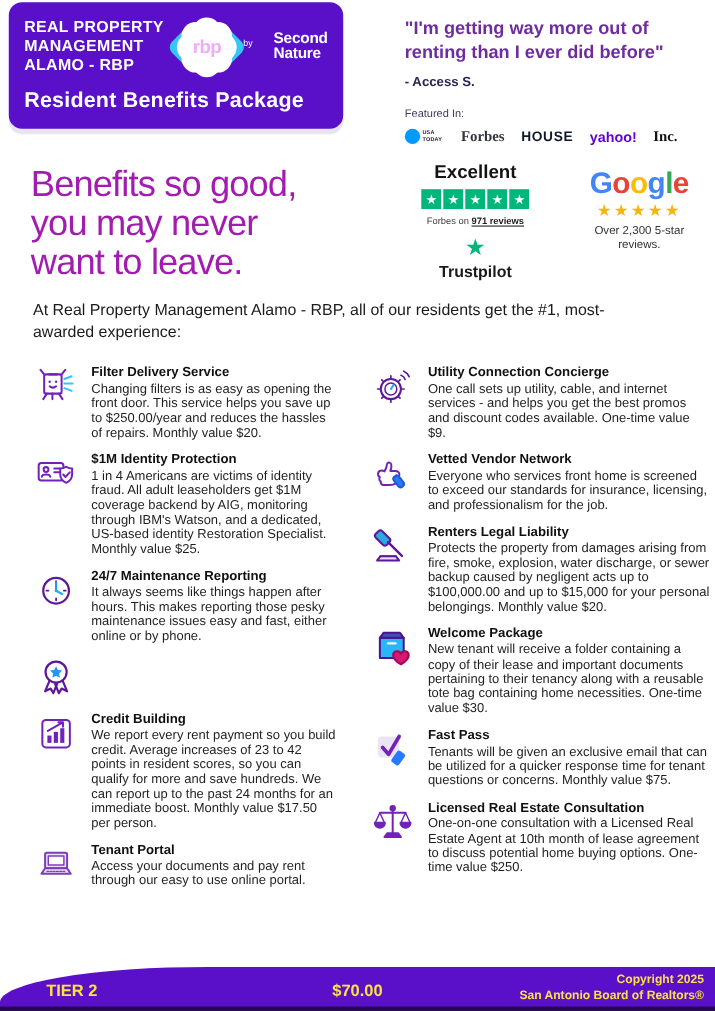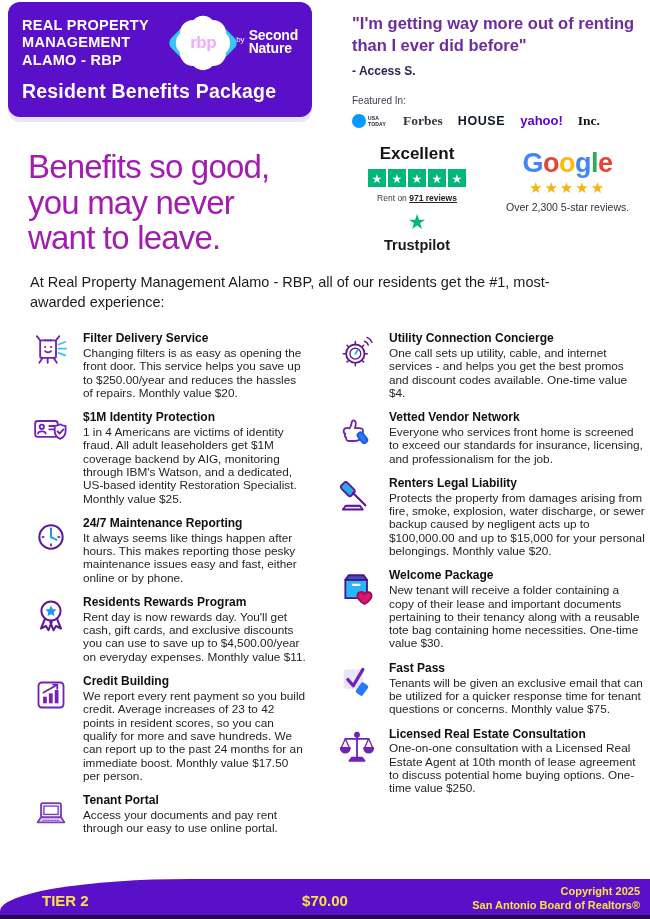--- a/index.html
+++ b/index.html
@@ -1,41 +1,41 @@
 <!DOCTYPE html>
 <html><head>
 <meta charset="utf-8">
 <style>
   * { margin:0; padding:0; box-sizing:border-box; }
   html,body { background:#ffffff; }
   body { font-family:"Liberation Sans", sans-serif; width:650px; }
   .page { position:relative; width:650px; height:919px; background:#fff; overflow:hidden; }
 
   
-  .top-row { display:flex; align-items:center; }
+  .top-row { display:flex; align-items:flex-end;gap:16px; }
   .col-left { width:336px; flex:none; }
   .col-right { flex:1; padding:10px 8px 0 16px; }
 
   .header-card {
     margin:2px 0 0 8px; width:304px; background:#5A0FC8; border-radius:12px;
     padding:13px 14px 14px; color:#fff;
     box-shadow:0 5px 0 rgba(120,80,200,.16);
   }
   .header-top { display:flex; align-items:flex-start; }
   .brand-name { font-size:14.5px; font-weight:bold; line-height:1.2; letter-spacing:.3px; flex:1; padding-top:2px; }
   .logo-cluster { display:flex; align-items:center; gap:7px; margin-top:2px; }
   .rbp-badge { position:relative; width:52px; height:52px; flex:none; }
   .rbp-cyan { position:absolute; top:10px; width:32px; height:32px; background:#35C6F4; border-radius:7px; transform:rotate(45deg); }
   .rbp-cyan.l { left:-4px; } .rbp-cyan.r { right:-4px; }
   .rbp-white { position:absolute; inset:3px; background:#fff; border-radius:13px; }
   .rbp-white.r45 { transform:rotate(45deg); }
   .rbp-text { position:absolute; inset:0; display:flex; align-items:center; justify-content:center;
               color:#f0abfc; font-weight:bold; font-size:17px; letter-spacing:-.5px; }
   .sn-text { color:#fff; white-space:nowrap; }
-  .sn-by { font-size:8px; vertical-align:11px; margin-right:4px; }
+  .sn-by { font-size:8px; vertical-align:11px; margin-right:19px; }
   .sn-lines { display:inline-block; font-size:14px; font-weight:bold; line-height:.95; letter-spacing:-.2px; }
   .package-title { font-size:19.5px; font-weight:bold; margin-top:11px; letter-spacing:.2px; }
 
   .hero-heading { margin:32px 0 0 28px; font-size:33px; line-height:1.08; color:#a21caf;
                   letter-spacing:-.8px; font-weight:normal; }
 
   .quote { font-size:16.5px; font-weight:bold; color:#6E2C9C; line-height:1.3; max-width:288px; }
   .quote-author { font-size:12px; font-weight:bold; color:#2B2553; margin-top:8px; }
   .featured-label { font-size:10px; color:#3E3A5C; margin-top:17px; }
   .logo-row { display:flex; align-items:center; gap:15px; margin-top:7px; }
@@ -143,21 +143,21 @@
         <div class="tp-block">
           <div class="tp-excellent">Excellent</div>
           <div class="tp-stars">
             <span class="tp-star"></span>
             <span class="tp-star"></span>
             <span class="tp-star"></span>
             <span class="tp-star"></span>
             <span class="tp-star"></span>
           </div>
           <div class="tp-basedon">
-            <span>Rent on </span><span class="tp-link">971 reviews</span>
+            <span>Forbes on </span><span class="tp-link">971 reviews</span>
           </div>
           <div class="tp-brand">
             <span class="tp-brand-star"></span>
             <span>Trustpilot</span>
           </div>
         </div>
         <div class="g-block">
           <div class="g-word"><span style="color: rgb(66, 133, 244);">G</span><span style="color: rgb(234, 67, 53);">o</span><span style="color: rgb(251, 188, 5);">o</span><span style="color: rgb(66, 133, 244);">g</span><span style="color: rgb(52, 168, 83);">l</span><span style="color: rgb(234, 67, 53);">e</span></div>
           <div class="g-stars">★★★★★</div>
           <div class="g-caption">Over 2,300 5-star reviews.</div>
@@ -224,24 +224,20 @@
 
       <div class="bitem">
         <div class="bicon">
           <svg viewBox="0 0 48 48" fill="none" stroke="#5E1798" stroke-width="2.4" stroke-linecap="round" stroke-linejoin="round">
             <path d="M17 27 l-5 12 6 -3 3 5 4 -10"></path>
             <path d="M31 27 l5 12 -6 -3 -3 5 -4 -10"></path>
             <circle cx="24" cy="18" r="11.5" fill="#fff"></circle>
             <path d="M24 11.5 l2 4.2 4.6 .6 -3.3 3.2 .8 4.6 -4.1 -2.2 -4.1 2.2 .8 -4.6 -3.3 -3.2 4.6 -.6 z" fill="#2196F3" stroke="none"></path>
           </svg>
         </div>
-        <div class="btext">
-          <div class="btitle">Residents Rewards Program</div>
-          <div class="bdesc">Rent day is now rewards day. You'll get cash, gift cards, and exclusive discounts you can use to save up to $4,500.00/year on everyday expenses. Monthly value $11.</div>
-        </div>
       </div>
 
       <div class="bitem">
         <div class="bicon">
           <svg viewBox="0 0 48 48" fill="none" stroke="#7222B8" stroke-width="2.2" stroke-linecap="round" stroke-linejoin="round">
             <rect x="9" y="9" width="30" height="30" rx="4"></rect>
             <rect x="14.5" y="26" width="4.5" height="8" fill="#7222B8" stroke="none"></rect>
             <rect x="21.5" y="22" width="4.5" height="12" fill="#7222B8" stroke="none"></rect>
             <rect x="28.5" y="18" width="4.5" height="16" fill="#7222B8" stroke="none"></rect>
             <path d="M15 21 L31 12"></path>
@@ -277,21 +273,21 @@
           <svg viewBox="0 0 48 48" fill="none" stroke="#5E1798" stroke-width="2.2" stroke-linecap="round">
             <circle cx="22" cy="26" r="11"></circle>
             <circle cx="22" cy="26" r="6.5" stroke-width="1.6"></circle>
             <path d="M22 11.5 v2.5 M22 38 v2.5 M7.5 26 h2.5 M34 26 h2.5 M12 16 l1.8 1.8 M30.2 34.2 l1.8 1.8 M12 36 l1.8 -1.8 M30.2 17.8 l1.8 -1.8" stroke-width="1.8"></path>
             <path d="M22 26 l3 -4.5" stroke="#29ABE2"></path>
             <path d="M33 11 a7 7 0 0 1 4.5 4.5 M36 6.5 a11 11 0 0 1 6 6" stroke-width="1.8"></path>
           </svg>
         </div>
         <div class="btext">
           <div class="btitle">Utility Connection Concierge</div>
-          <div class="bdesc">One call sets up utility, cable, and internet services - and helps you get the best promos and discount codes available. One-time value $4.</div>
+          <div class="bdesc">One call sets up utility, cable, and internet services - and helps you get the best promos and discount codes available. One-time value $9.</div>
         </div>
       </div>
 
       <div class="bitem">
         <div class="bicon">
           <svg viewBox="0 0 48 48" fill="none" stroke="#7222B8" stroke-width="2.2" stroke-linecap="round" stroke-linejoin="round">
             <path d="M15 21 c-2.5 -1.5 -7 -1 -7 3 c0 2 1 3 2 3.2 c-1 1.3 -.8 3.8 1 4.8 c-.5 2 1 4 3 4 h7 c4 0 8 -2 9 -6 l1.2 -5 c.5 -3 -1.7 -4.5 -4.7 -4.5 h-5 c1 -3 2.2 -7.8 -.8 -9 c-2 -.8 -3 1 -3.2 3 c-.5 3.5 -1 4.5 -2.5 6.5 z" fill="#fff"></path>
             <rect x="27" y="25" width="7" height="14" rx="3.2" transform="rotate(-38 30.5 32)" fill="#2979FF" stroke="#1B5CD6"></rect>
           </svg>
         </div>

